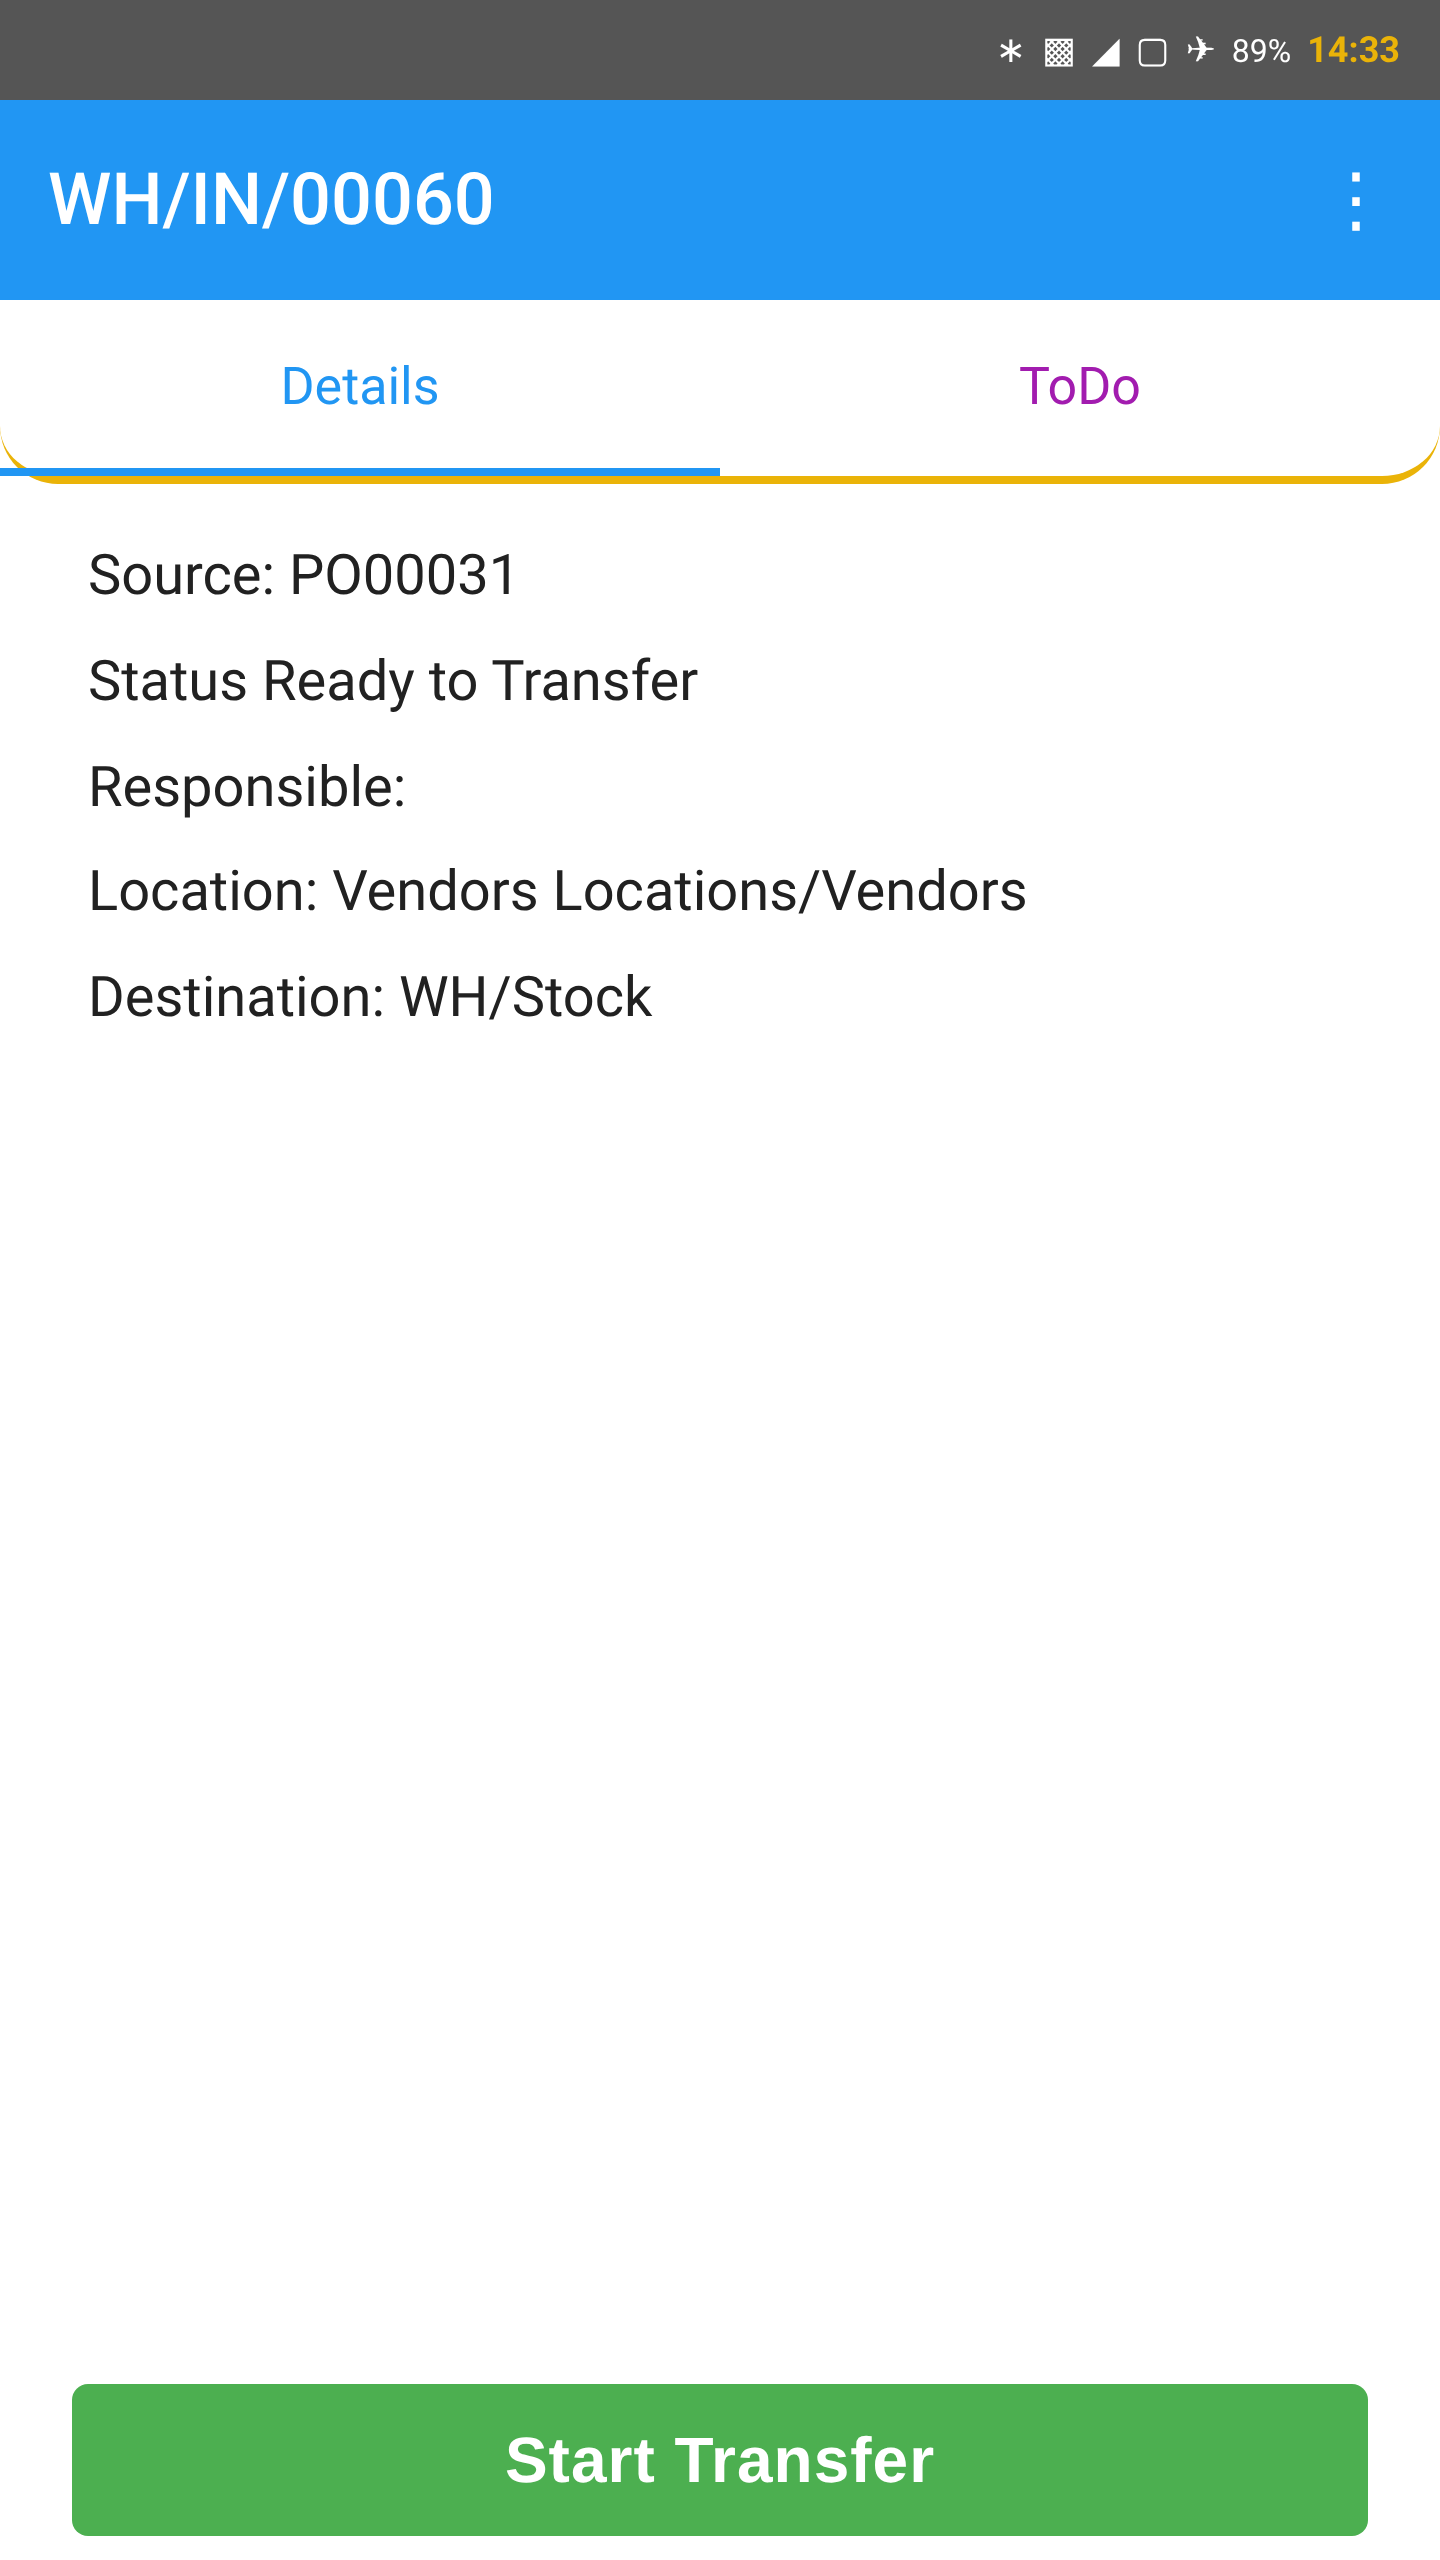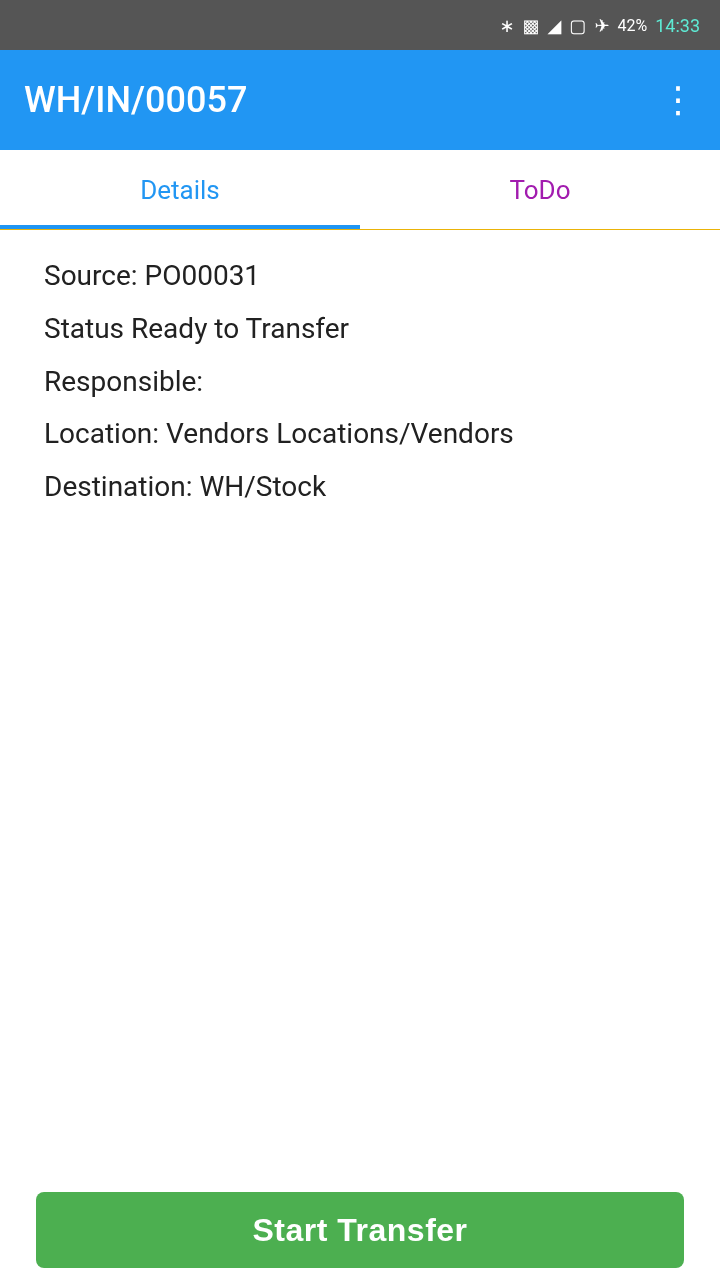--- a/index.html
+++ b/index.html
@@ -40,23 +40,23 @@
       color: #ffffff;
       font-size: 18px;
     }
 
     .status-battery {
       color: #ffffff;
       font-size: 16px;
     }
 
     .status-time {
-      color: #5eead4;
+      color: #eab308;
       font-size: 18px;
-      font-weight: 400;
+      font-weight: 700;
     }
 
     
     .app-bar {
       width: 100%;
       height: 100px;
       background: #2196F3;
       display: flex;
       align-items: center;
       justify-content: space-between;
@@ -72,24 +72,25 @@
     .app-bar-menu {
       color: #ffffff;
       font-size: 36px;
       cursor: pointer;
       line-height: 1;
     }
 
     
     .tabs-container {
       width: 100%;
-      height: 80px;
+      height: 92px;
       background: #ffffff;
       display: flex;
-      border-bottom: 1px solid #eab308;
+      border-bottom: 4px solid #eab308;
+      border-radius: 29px;
     }
 
     .tab {
       flex: 1;
       display: flex;
       align-items: center;
       justify-content: center;
       font-size: 26px;
       cursor: pointer;
       position: relative;
@@ -155,27 +156,27 @@
 </head>
 <body>
 
 <div class="status-bar">
   <div class="status-bar-icons">
     <span class="status-icon">∗</span>
     <span class="status-icon">▩</span>
     <span class="status-icon">◢</span>
     <span class="status-icon">▢</span>
     <span class="status-icon">✈</span>
-    <span class="status-battery">42%</span>
+    <span class="status-battery">89%</span>
     <span class="status-time">14:33</span>
   </div>
 </div>
 
 <div class="app-bar">
-  <span class="app-bar-title">WH/IN/00057</span>
+  <span class="app-bar-title">WH/IN/00060</span>
   <span class="app-bar-menu">⋮</span>
 </div>
 
 <div class="tabs-container">
   <div class="tab tab-active">
     <span>Details</span>
   </div>
   <div class="tab tab-inactive">
     <span>ToDo</span>
   </div>

